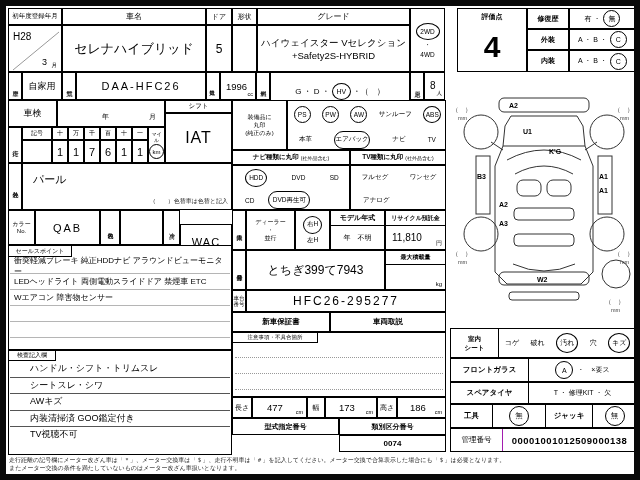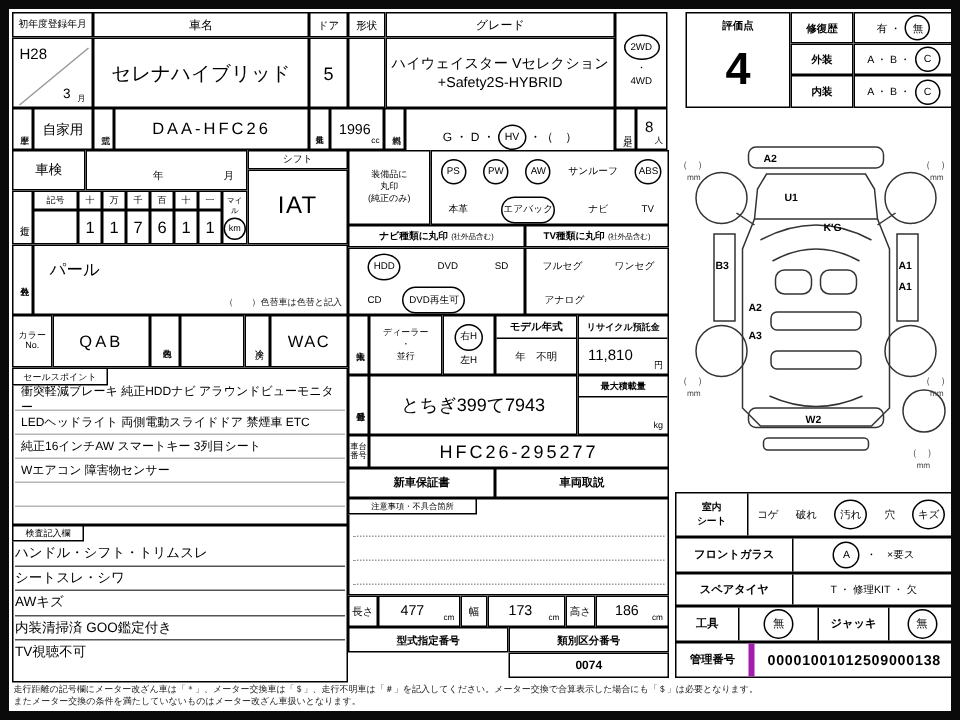--- a/index.html
+++ b/index.html
@@ -6,21 +6,21 @@
   .sheet{position:relative;width:640px;height:480px;background:#fff;color:#000;
          font-family:"Liberation Sans","DejaVu Sans",sans-serif;overflow:hidden;}
   .outer{position:absolute;inset:0;border:6px solid #0a0a0a;pointer-events:none;z-index:60;}
   .c{position:absolute;box-sizing:border-box;border:1px solid #000;background:#fff;}
   .nb{border:none;background:transparent;}
   .fc{display:flex;align-items:center;justify-content:center;text-align:center;}
   .fcol{display:flex;flex-direction:column;align-items:center;justify-content:center;text-align:center;}
   .vt{writing-mode:vertical-rl;text-orientation:upright;display:flex;align-items:center;justify-content:center;}
   .circ{display:inline-flex;align-items:center;justify-content:center;border:1.3px solid #000;border-radius:50%;}
   .sp-line{border-bottom:1px solid #b5b5b5;display:flex;align-items:center;padding-left:4px;}
-  .in-line{border-bottom:1px solid #555;display:flex;align-items:center;padding-left:0;}
+  .in-line{border-bottom:1px solid #555;display:flex;align-items:center;padding-left:20px;}
   .dot-line{border-bottom:1px dotted #999;}
   .tab{position:absolute;box-sizing:border-box;border:1px solid #000;background:#fff;
        display:flex;align-items:center;justify-content:center;z-index:5;}
   svg text{font-family:"Liberation Sans","DejaVu Sans",sans-serif;}
 </style>
 </head>
 <body>
 
 <div class="sheet">
 
@@ -104,28 +104,27 @@
   <div class="c" style="left:22px;top:163px;width:210px;height:47px;">
     <span style="position:absolute;left:10px;top:8px;font-size:11px;">パール</span>
     <span style="position:absolute;right:3px;bottom:3px;font-size:6px;color:#222;">（　　）色替車は色替と記入</span>
   </div>
 
   <div class="c fc" style="left:8px;top:210px;width:27px;height:35px;font-size:6px;line-height:7px;">カラーNo.</div>
   <div class="c fc" style="left:35px;top:210px;width:65px;height:35px;font-size:11px;letter-spacing:2px;">QAB</div>
   <div class="c vt" style="left:100px;top:210px;width:20px;height:35px;font-size:6px;">内装色</div>
   <div class="c fc" style="left:120px;top:210px;width:43px;height:35px;font-size:9px;"></div>
   <div class="c vt" style="left:163px;top:210px;width:17px;height:35px;font-size:6px;">冷房</div>
-  <div class="c fc" style="left:180px;top:210px;width:52px;height:35px;font-size:11px;letter-spacing:1px;">WAC</div>
+  <div class="c fc" style="left:180px;top:224px;width:52px;height:35px;font-size:11px;letter-spacing:1px;">WAC</div>
 
   <div class="c" style="left:8px;top:245px;width:224px;height:105px;"></div>
   <div class="tab" style="left:8px;top:245px;width:64px;height:12px;font-size:6px;">セールスポイント</div>
   <div class="nb" style="position:absolute;left:10px;top:258px;width:220px;">
     <div class="sp-line" style="height:15px;font-size:8px;">衝突軽減ブレーキ 純正HDDナビ アラウンドビューモニター</div>
     <div class="sp-line" style="height:15px;font-size:8px;">LEDヘッドライト 両側電動スライドドア 禁煙車 ETC</div>
-    <div class="sp-line" style="height:15px;font-size:8px;">純正16インチAW スマートキー 3列目シート</div>
     <div class="sp-line" style="height:15px;font-size:8px;text-align:right;">Wエアコン 障害物センサー</div>
     <div class="sp-line" style="height:15px;font-size:8px;"></div>
     <div class="sp-line" style="height:15px;font-size:8px;"></div>
   </div>
 
   <div class="c" style="left:8px;top:350px;width:224px;height:105px;"></div>
   <div class="tab" style="left:8px;top:350px;width:48px;height:11px;font-size:6px;">検査記入欄</div>
   <div class="nb" style="position:absolute;left:10px;top:361px;width:220px;">
     <div class="in-line" style="height:15.5px;font-size:9px;">ハンドル・シフト・トリムスレ</div>
     <div class="in-line" style="height:15.5px;font-size:9px;">シートスレ・シワ</div>
@@ -345,21 +344,21 @@
     <div class="fc" style="position:absolute;left:0;top:0;width:42px;height:22px;border-right:1px solid #000;font-size:7.5px;font-weight:bold;box-sizing:border-box;">工具</div>
     <div class="fc" style="position:absolute;left:42px;top:0;width:53px;height:22px;border-right:1px solid #000;box-sizing:border-box;">
       <span class="circ" style="width:18px;height:18px;font-size:7.5px;">無</span>
     </div>
     <div class="fc" style="position:absolute;left:95px;top:0;width:47px;height:22px;border-right:1px solid #000;font-size:7.5px;font-weight:bold;box-sizing:border-box;">ジャッキ</div>
     <div class="fc" style="position:absolute;left:142px;top:0;width:43px;height:22px;">
       <span class="circ" style="width:18px;height:18px;font-size:7.5px;">無</span>
     </div>
   </div>
   <div class="c" style="left:450px;top:428px;width:187px;height:24px;">
-    <div class="fc" style="position:absolute;left:0;top:0;width:52px;height:22px;border-right:4px solid #a21caf;font-size:7.5px;font-weight:bold;box-sizing:border-box;">管理番号</div>
+    <div class="fc" style="position:absolute;left:0;top:0;width:52px;height:22px;border-right:1px solid #a21caf;font-size:7.5px;font-weight:normal;box-sizing:border-box;">管理番号</div>
     <div class="fc" style="position:absolute;left:52px;top:0;width:133px;height:22px;font-size:9.5px;font-weight:bold;letter-spacing:0.5px;">00001001012509000138</div>
   </div>
 
   <div class="nb" style="position:absolute;left:9px;top:456px;width:624px;font-size:6px;line-height:8px;color:#222;">
     <div>走行距離の記号欄にメーター改ざん車は「＊」、メーター交換車は「＄」、走行不明車は「＃」を記入してください。メーター交換で合算表示した場合にも「＄」は必要となります。</div>
     <div>またメーター交換の条件を満たしていないものはメーター改ざん車扱いとなります。</div>
   </div>
 
   <div class="outer"></div>
 </div>

